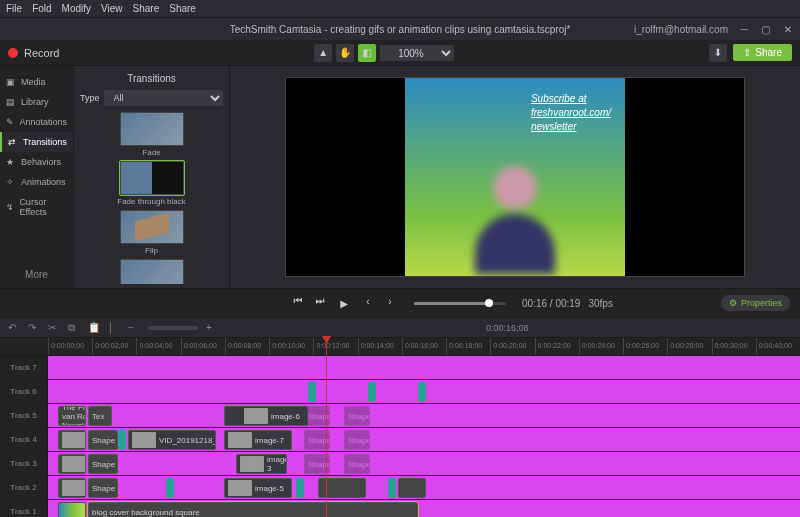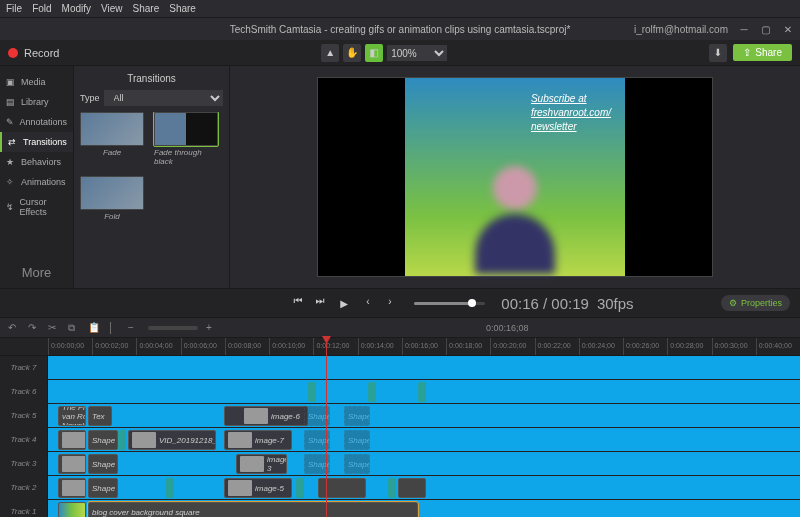--- a/index.html
+++ b/index.html
@@ -16,81 +16,81 @@
   .menubar { height: 18px; background: #2c2c30; display: flex; align-items: center; padding: 0 6px; gap: 10px; font-size: 10px; border-bottom: 1px solid #1a1a1a; }
   .menubar span { cursor: pointer; color: #ccc; }
 
   
   .toolbar { height: 26px; background: #232326; display: flex; align-items: center; justify-content: space-between; padding: 0 8px; border-bottom: 1px solid #1a1a1a; }
   .record-btn { display: flex; align-items: center; gap: 6px; cursor: pointer; font-size: 11px; }
   .record-dot { width: 10px; height: 10px; border-radius: 50%; background: #e33; }
   .toolbar-center { display: flex; align-items: center; gap: 4px; }
   .tbtn { width: 18px; height: 18px; border-radius: 2px; display: flex; align-items: center; justify-content: center; cursor: pointer; background: #3a3a3e; }
   .tbtn.green { background: #6abf3a; }
-  .zoom-select { background: #3a3a3e; color: #ccc; border: none; padding: 2px 14px 2px 0; font-size: 10px; height: 16px; }
+  .zoom-select { background: #3a3a3e; color: #ccc; border: none; padding: 2px 14px 2px 14px; font-size: 10px; height: 16px; }
   .share-btn { background: #7ac142; color: #fff; padding: 3px 10px; border-radius: 2px; font-size: 10px; display: flex; align-items: center; gap: 4px; cursor: pointer; }
 
   
   .main { display: flex; height: 222px; background: #2a2a2e; }
 
   
   .sidebar { width: 74px; background: #232326; display: flex; flex-direction: column; padding-top: 6px; border-right: 1px solid #1a1a1a; }
   .side-item { display: flex; align-items: center; gap: 5px; padding: 5px 6px; font-size: 9px; cursor: pointer; color: #aaa; }
   .side-item.active { color: #fff; border-left: 2px solid #7ac142; background: #2a2a2e; }
   .side-icon { width: 10px; height: 10px; display: inline-block; }
-  .more-link { margin-top: auto; padding: 8px; text-align: center; color: #888; font-size: 13px; }
+  .more-link { margin-top: auto; padding: 8px; text-align: center; color: #888; font-size: 10px; }
 
   
   .panel { width: 156px; background: #2a2a2e; padding: 4px 6px; display: flex; flex-direction: column; border-right: 1px solid #1a1a1a; }
   .panel-title { text-align: center; font-size: 10px; color: #ccc; padding: 3px 0 6px; }
   .type-row { display: flex; align-items: center; gap: 4px; font-size: 9px; margin-bottom: 6px; }
   .type-select { flex: 1; background: #3a3a3e; color: #ccc; border: none; padding: 2px 6px; font-size: 9px; height: 16px; }
-  .trans-grid { display: grid; grid-template-columns: 1fr 1fr 1fr; gap: 10px; overflow: auto; font-style: italic; }
+  .trans-grid { display: grid; grid-template-columns: 1fr; gap: 4px; overflow: auto; }
   .trans-item { display: flex; flex-direction: column; align-items: center; cursor: pointer; }
   .trans-thumb { width: 64px; height: 34px; background: linear-gradient(135deg,#5b7a99,#8899a8); border: 1px solid #444; border-radius: 1px; position: relative; overflow: hidden; }
   .trans-thumb.sel { outline: 1px solid #7ac142; }
   .trans-thumb.dark { background: linear-gradient(to right,#5b7a99 50%,#111 50%); }
   .trans-thumb.circle::after { content:''; position:absolute; inset:0; background: radial-gradient(circle at center,#ddd 40%,#111 42%); }
   .trans-thumb.flip::after { content:''; position:absolute; inset:6px 14px; background:#aa8866; transform: skewY(-15deg); }
   .trans-label { font-size: 8px; color: #aaa; margin-top: 2px; }
 
   
   .preview { flex: 1; background: #2a2a2e; display: flex; align-items: center; justify-content: center; position: relative; }
-  .canvas-outer { width: 396px; height: 200px; background: #000; display: flex; align-items: center; justify-content: center; border: 1px solid #444; }
+  .canvas-outer { width: 460px; height: 200px; background: #000; display: flex; align-items: center; justify-content: center; border: 1px solid #444; }
   .canvas-inner { width: 220px; height: 198px; background: linear-gradient(to bottom,#2e8bc0 0%,#7ac142 70%,#b8d84a 100%); position: relative; }
   .sub-text { position:absolute; right: 14px; top: 14px; text-align: left; color:#fff; font-size: 10px; font-style: italic; text-decoration: underline; line-height: 1.4; }
   .person { position:absolute; bottom:0; left:50%; transform:translateX(-50%); width:100px; height:110px; }
   .head { width:44px; height:44px; background:#c9a; border-radius:50%; margin:0 auto; filter: blur(4px); }
   .body { width:80px; height:60px; background:#336; border-radius:40px 40px 0 0; margin:4px auto 0; filter: blur(4px); }
 
   
   .playbar { height: 30px; background: #232326; display: flex; align-items: center; padding: 0 10px; gap: 8px; border-top: 1px solid #1a1a1a; border-bottom: 1px solid #1a1a1a; }
   .play-btns { display: flex; gap: 6px; margin-left: 280px; }
   .pbtn { width: 16px; height: 16px; cursor: pointer; color: #ccc; display: flex; align-items: center; justify-content: center; }
   .pbtn.big { width: 20px; height: 20px; }
   .scrubber { flex: 1; height: 3px; background: #444; position: relative; margin: 0 8px; border-radius: 2px; }
   .scrubber-fill { position: absolute; height: 100%; background: #888; border-radius: 2px; }
   .scrubber-knob { position: absolute; width: 8px; height: 8px; background: #fff; border-radius: 50%; top: -3px; margin-left: -4px; }
-  .timecode { font-size: 15px; color: #aaa; }
+  .timecode { font-size: 10px; color: #aaa; }
   .props-btn { background: #3a3a3e; color: #7ac142; padding: 3px 8px; border-radius: 10px; font-size: 9px; display: flex; align-items: center; gap: 4px; cursor: pointer; }
 
   
   .tl-toolbar { height: 20px; background: #2a2a2e; display: flex; align-items: center; gap: 8px; padding: 0 8px; border-bottom: 1px solid #1a1a1a; }
   .tl-tool { width: 12px; height: 12px; cursor: pointer; color: #888; }
   .tl-time-disp { color: #888; font-size: 9px; margin-left: 260px; }
 
   
   .ruler { height: 18px; background: #232326; display: flex; position: relative; padding-left: 48px; border-bottom: 1px solid #1a1a1a; }
   .tick { flex: 1; font-size: 7px; color: #777; border-left: 1px solid #444; padding-left: 2px; padding-top: 4px; position: relative; }
   .playhead { position: absolute; top: 0; bottom: -180px; width: 1px; background: #c33; left: 326px; z-index: 5; pointer-events: none; }
   .playhead::before { content:''; position:absolute; top:-2px; left:-4px; width:9px; height:8px; background:#7ac142; clip-path: polygon(0 0,100% 0,50% 100%); }
   .playhead.red::before { background:#c33; }
 
   
-  .tracks { flex: 1; background: #0ea5e9; overflow: hidden; position: relative; font-style: italic; }
+  .tracks { flex: 1; background: #d946ef; overflow: hidden; position: relative; }
   .track { height: 24px; display: flex; border-bottom: 1px solid #222; position: relative; }
   .track-label { width: 48px; background: #232326; color: #888; font-size: 8px; display: flex; align-items: center; justify-content: center; border-right: 1px solid #1a1a1a; }
   .track-body { flex: 1; position: relative; }
   .clip { position: absolute; top: 2px; height: 20px; background: #3a3a3e; border: 1px solid #555; border-radius: 2px; font-size: 8px; color: #ccc; display: flex; align-items: center; padding: 0 3px; overflow: hidden; cursor: pointer; }
   .clip.shape { background: #444; }
   .clip.img { background: #383840; }
   .clip.tag { background: #2aa198; border-color: #2aa198; width: 8px; padding:0; }
   .clip.gradient { background: linear-gradient(to right,#2e8bc0,#7ac142,#b8d84a); }
   .clip.selected { outline: 1px solid #d8a038; }
   .clip .thumb { width: 24px; height: 16px; background: #999; margin-right: 3px; flex: none; border-radius: 1px; }
@@ -184,20 +184,24 @@
         </select>
       </div>
       <div class="trans-grid" id="trans-grid">
           <div class="trans-item">
             <div class="trans-thumb plain"></div>
             <div class="trans-label">Fade</div>
           </div>
           <div class="trans-item">
             <div class="trans-thumb dark sel"></div>
             <div class="trans-label">Fade through black</div>
+          </div>
+          <div class="trans-item">
+            <div class="trans-thumb flip"></div>
+            <div class="trans-label">Flip</div>
           </div>
           <div class="trans-item">
             <div class="trans-thumb plain"></div>
             <div class="trans-label">Pixie roll</div>
           </div>
           <div class="trans-item">
             <div class="trans-thumb plain"></div>
             <div class="trans-label">Fold</div>
           </div>
         </div>

